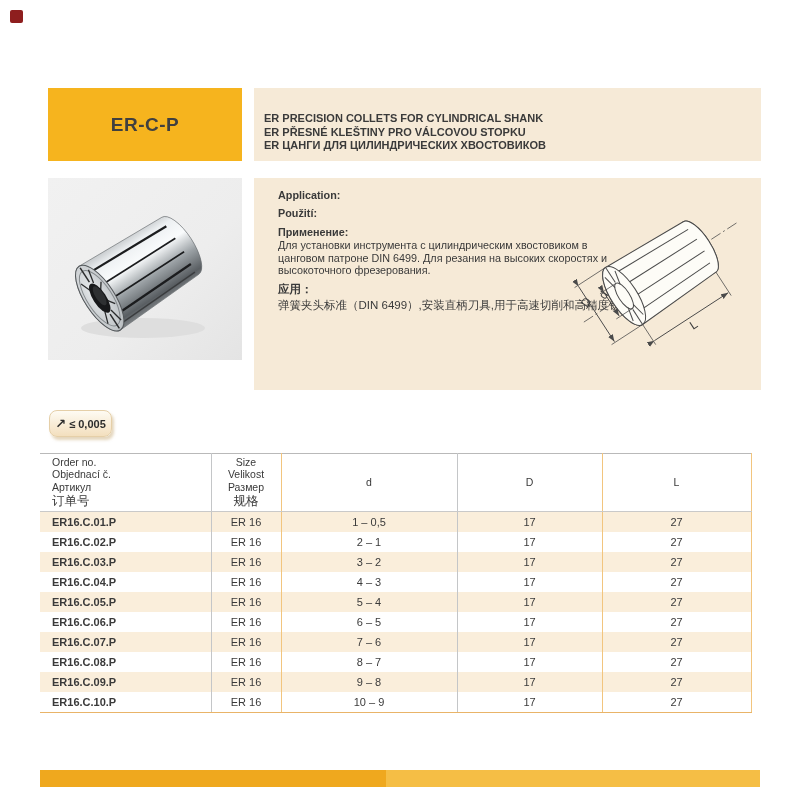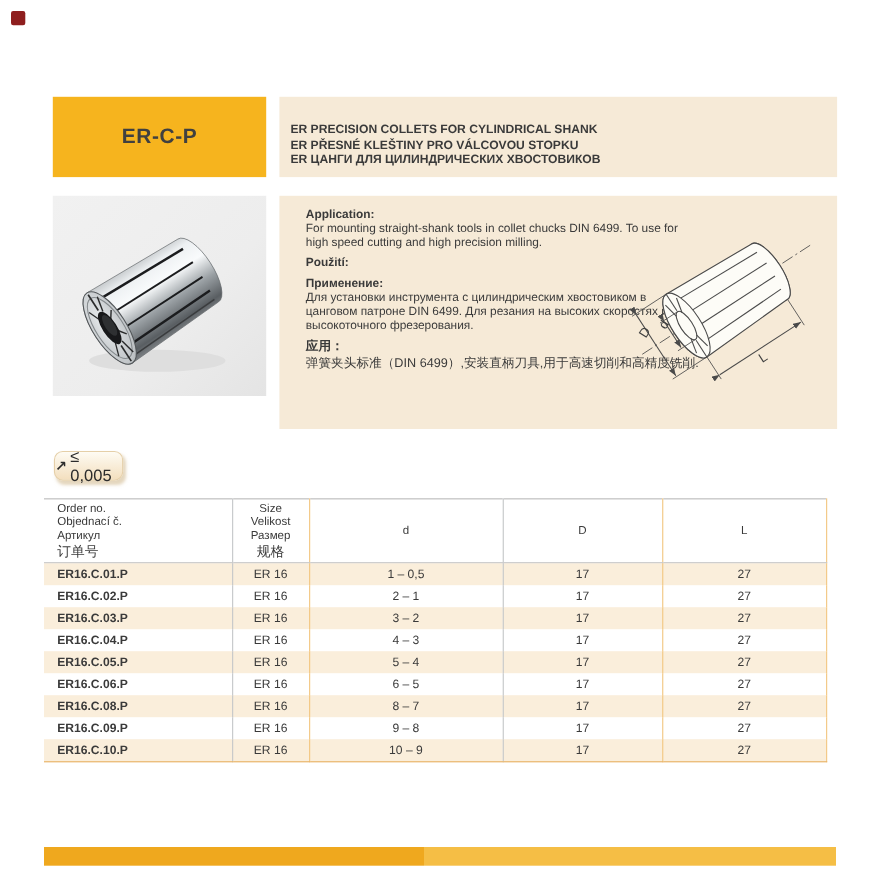--- a/index.html
+++ b/index.html
@@ -38,21 +38,21 @@
   .tech-drawing{position:absolute;left:305px;top:6px;width:200px;height:180px;}
   .tech-drawing text{font-family:"Liberation Sans","DejaVu Sans",sans-serif;
     font-size:12px;fill:#3f3f3f;}
 
   .badge{position:absolute;left:49px;top:410px;width:63px;height:27px;box-sizing:border-box;
     border:1px solid #E5CFA8;border-radius:8px;
     background:linear-gradient(180deg,#FEFBF3,#F3DFBE);
     box-shadow:2px 3px 3px rgba(205,180,135,.55);
     display:flex;align-items:center;justify-content:center;gap:3px;}
   .badge .arrow{font-size:13px;font-weight:bold;color:#2C2C2C;line-height:1;}
-  .badge .val{font-size:15px;font-weight:normal;color:#2C2C2C;}
+  .badge .val{font-size:11px;font-weight:bold;color:#2C2C2C;}
 
   table.data{position:absolute;left:40px;top:453px;width:711px;border-collapse:collapse;
     table-layout:fixed;border-top:1px solid var(--table-top-border);}
   table.data col.c1{width:171px}table.data col.c2{width:70px}
   table.data col.c3{width:176px}table.data col.c4{width:145px}table.data col.c5{width:149px}
   table.data thead th{height:57px;font-weight:normal;font-size:10.5px;line-height:12.5px;
     vertical-align:middle;border-bottom:1px solid #C9C9C9;padding:0;text-align:center;color:#3A3A3A;}
   table.data thead th.c1{text-align:left;padding-left:12px;}
   table.data thead .cjk{font-size:12.5px;line-height:16px;}
   table.data tbody td{height:20px;font-size:11px;text-align:center;padding:0;color:#3A3A3A;}
@@ -122,21 +122,20 @@
         <ellipse cx="-48" cy="0" rx="6.5" ry="17" fill="#17181a"></ellipse>
         <ellipse cx="-46.8" cy="-2" rx="4.2" ry="11" fill="#2e3032"></ellipse>
       </g>
     </svg>
   </div>
 
   <div class="app-block">
     <div class="app-text">
       <div class="app-sec">
         <div class="h">Application:</div>
-        <div class="b">For mounting straight-shank tools in collet chucks DIN 6499. To use for high speed cutting and high precision milling.</div>
       </div>
       <div class="app-sec">
         <div class="h">Použití:</div>
       </div>
       <div class="app-sec">
         <div class="h">Применение:</div>
         <div class="b">Для установки инструмента с цилиндрическим хвостовиком в цанговом патроне DIN 6499.  Для резания на высоких скоростях и высокоточного фрезерования.</div>
       </div>
       <div class="app-sec cjk">
         <div class="h">应用：</div>
@@ -251,20 +250,27 @@
         <td class="sep-o">27</td>
       </tr>
       <tr>
         <td class="c1 sep-g">ER16.C.06.P</td>
         <td class="sep-o">ER 16</td>
         <td class="sep-g">6 – 5</td>
         <td class="sep-o">17</td>
         <td class="sep-o">27</td>
       </tr>
       <tr>
+        <td class="c1 sep-g">ER16.C.07.P</td>
+        <td class="sep-o">ER 16</td>
+        <td class="sep-g">7 – 6</td>
+        <td class="sep-o">17</td>
+        <td class="sep-o">27</td>
+      </tr>
+      <tr>
         <td class="c1 sep-g">ER16.C.08.P</td>
         <td class="sep-o">ER 16</td>
         <td class="sep-g">8 – 7</td>
         <td class="sep-o">17</td>
         <td class="sep-o">27</td>
       </tr>
       <tr>
         <td class="c1 sep-g">ER16.C.09.P</td>
         <td class="sep-o">ER 16</td>
         <td class="sep-g">9 – 8</td>

